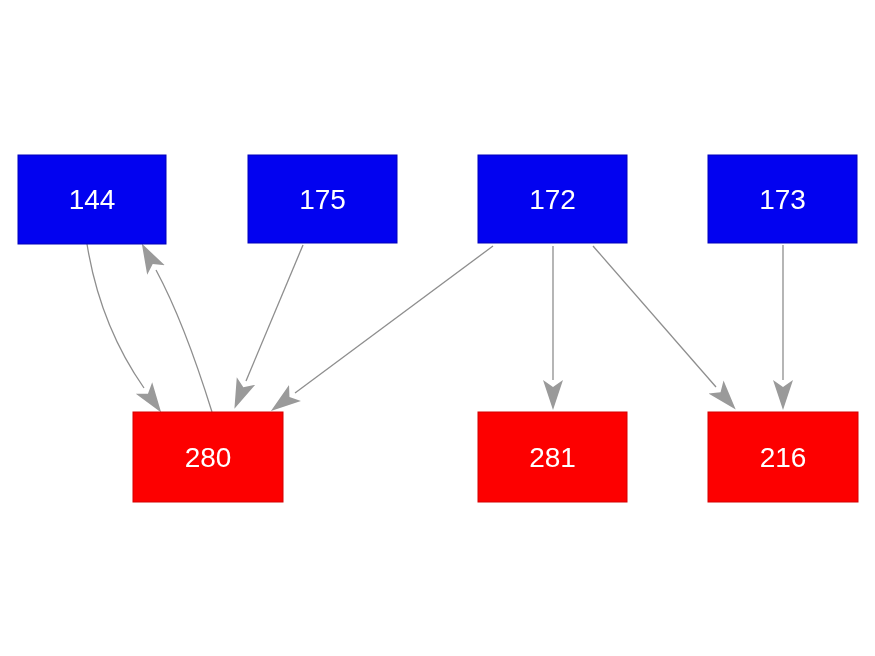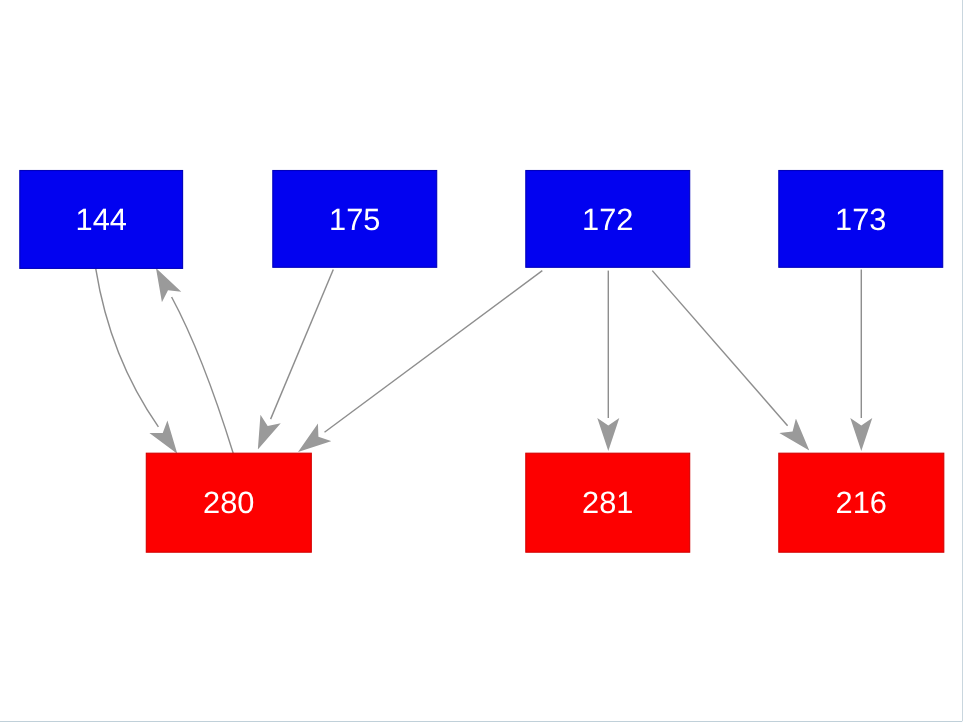--- a/index.html
+++ b/index.html
@@ -5,21 +5,21 @@
   html, body {
     margin: 0;
     padding: 0;
     background: #ffffff;
     font-family: "Liberation Sans", sans-serif;
   }
   .stage {
     position: relative;
     width: 875px;
     height: 656px;
-    background: #0c4a6e;
+    background: #7f1d1d;
     overflow: hidden;
   }
   svg text.node-label {
     font-family: "Liberation Sans", sans-serif;
     text-anchor: middle;
   }
 </style>
 </head>
 <body>
 

